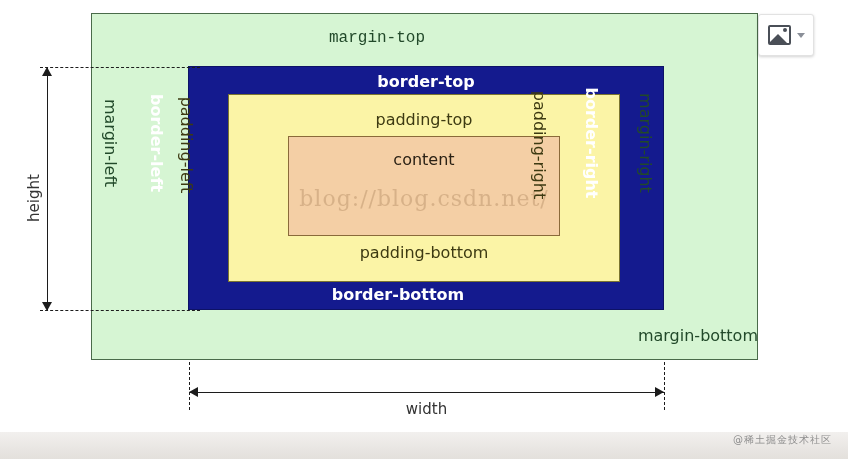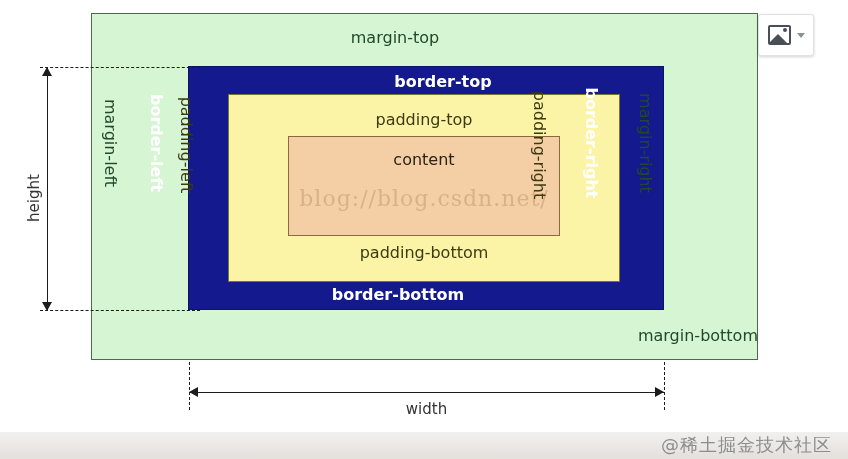--- a/index.html
+++ b/index.html
@@ -36,22 +36,22 @@
   .green-txt{color:#22492a;font-size:16px;}
   .navy-txt{color:#ffffff;font-size:16px;font-weight:bold;}
   .olive-txt{color:#3d3a12;font-size:16px;}
 
   .vert{
     transform-origin:50% 50%;
     transform:rotate(90deg);
   }
 
   
-  #lbl-margin-top   {left:109px;top:30px;width:572px;}
-  #lbl-border-top   {left:188px;top:74px;width:476px;padding-left:17px;}
+  #lbl-margin-top   {left:91px;top:30px;width:572px;font-family:Liberation Mono, monospace;}
+  #lbl-border-top   {left:188px;top:74px;width:476px;}
   #lbl-padding-top  {left:228px;top:112px;width:392px;text-align:center;}
   #lbl-content      {left:288px;top:152px;width:272px;color:#2b2215;font-size:16px;text-align:center;}
   #lbl-padding-bot  {left:228px;top:245px;width:392px;}
   #lbl-border-bot   {left:188px;top:287px;width:420px;}
   #lbl-margin-bot   {left:91px;top:328px;width:667px;text-align:right;}
 
   
   #lbl-margin-left  {left:102px;top:135px;width:120px;height:16px;margin-left:-52px;}
   #lbl-border-left  {left:148px;top:135px;width:120px;height:16px;margin-left:-52px;}
   #lbl-padding-left {left:178px;top:137px;width:120px;height:16px;margin-left:-52px;}
@@ -100,21 +100,21 @@
     text-align:center;font-size:22px;color:rgba(150,110,70,0.30);
     letter-spacing:1px;pointer-events:none;
     font-family:"DejaVu Serif","Liberation Serif",serif;
   }
   #bottom-strip{
     position:absolute;left:0;top:432px;width:848px;height:27px;
     background:linear-gradient(to bottom,#f2f0ee 0%,#e9e6e3 60%,#e3e0dc 100%);
   }
   #wm-juejin{
     position:absolute;right:16px;top:433px;
-    font-size:18px;color:#8d8d8d;letter-spacing:1px;
+    font-size:10px;color:#8d8d8d;letter-spacing:1px;
   }
 
   
   #img-widget{
     position:absolute;left:758px;top:14px;width:54px;height:40px;
     background:#ffffff;border:1px solid #e2e2e2;border-radius:3px;
     box-shadow:0 1px 3px rgba(0,0,0,0.18);
     display:flex;align-items:center;justify-content:center;gap:6px;
   }
   #img-placeholder-icon{

